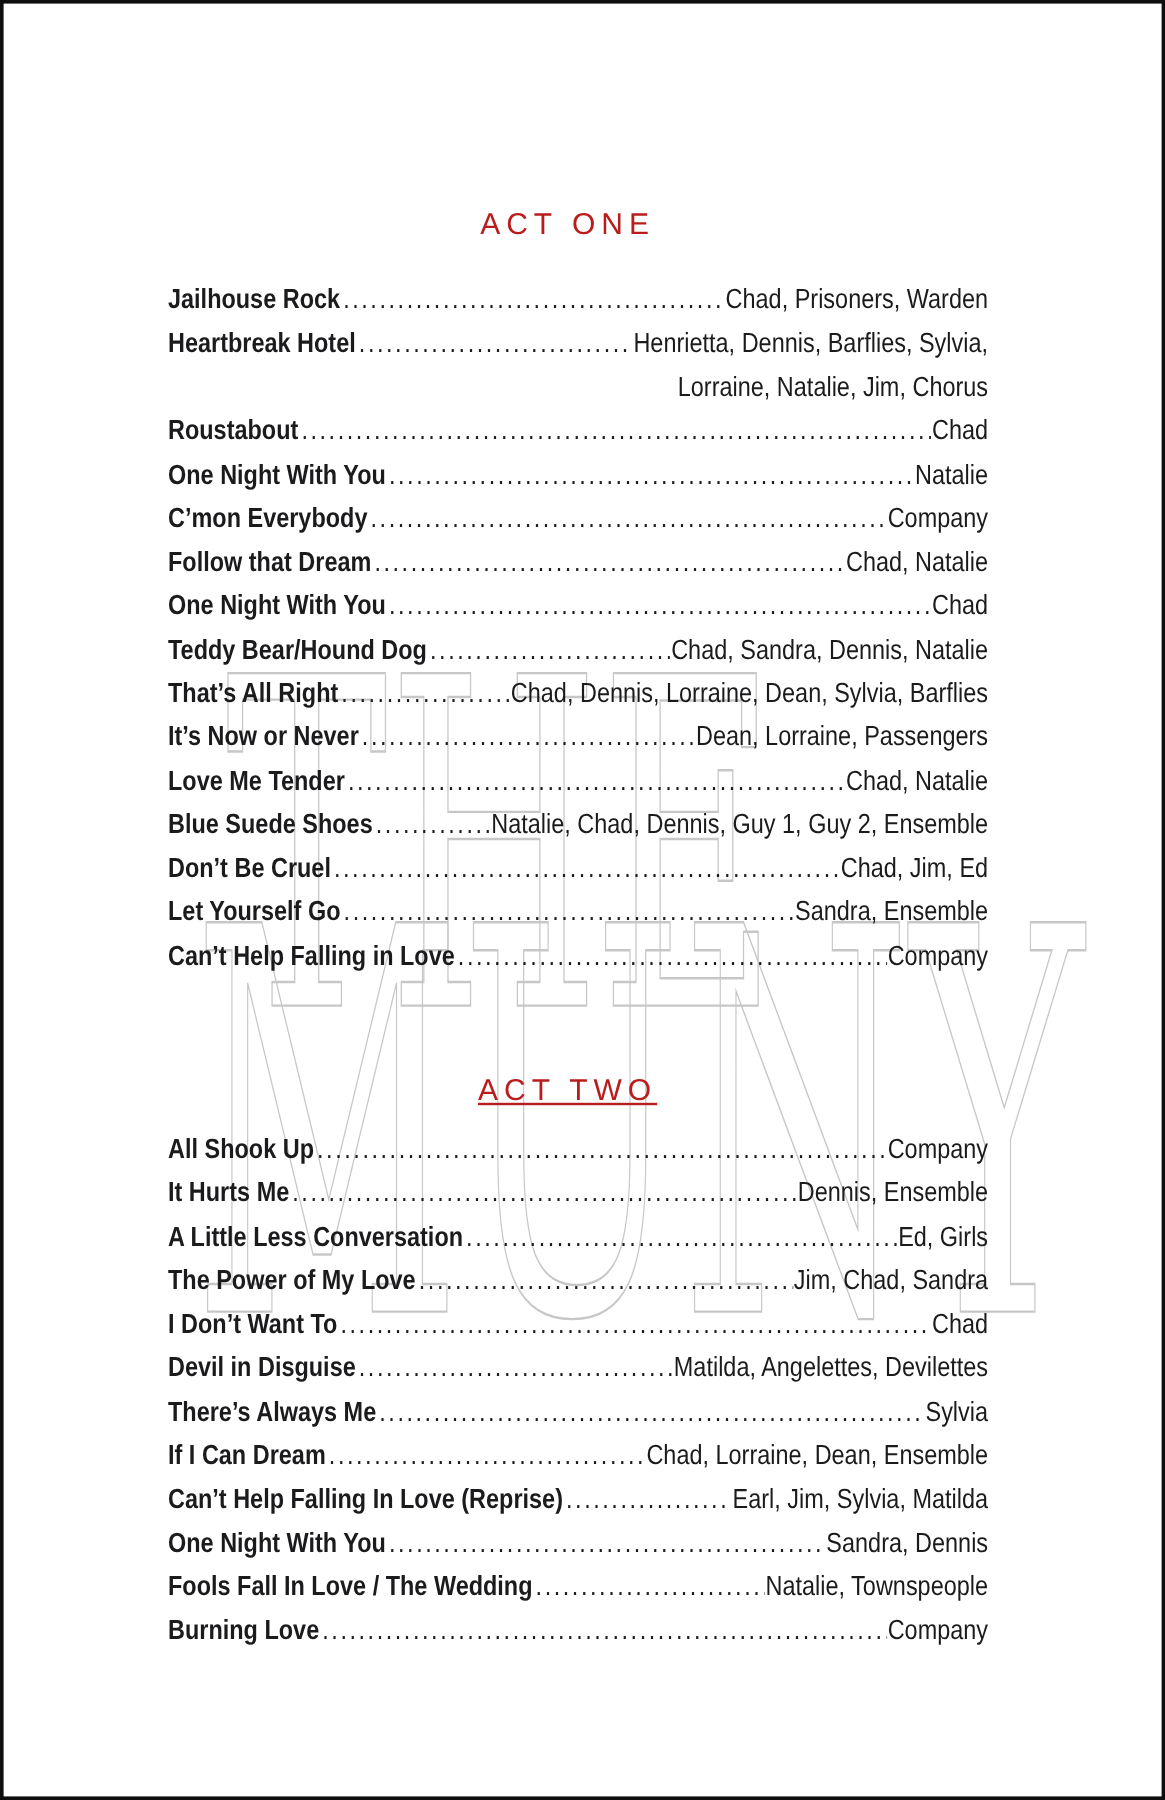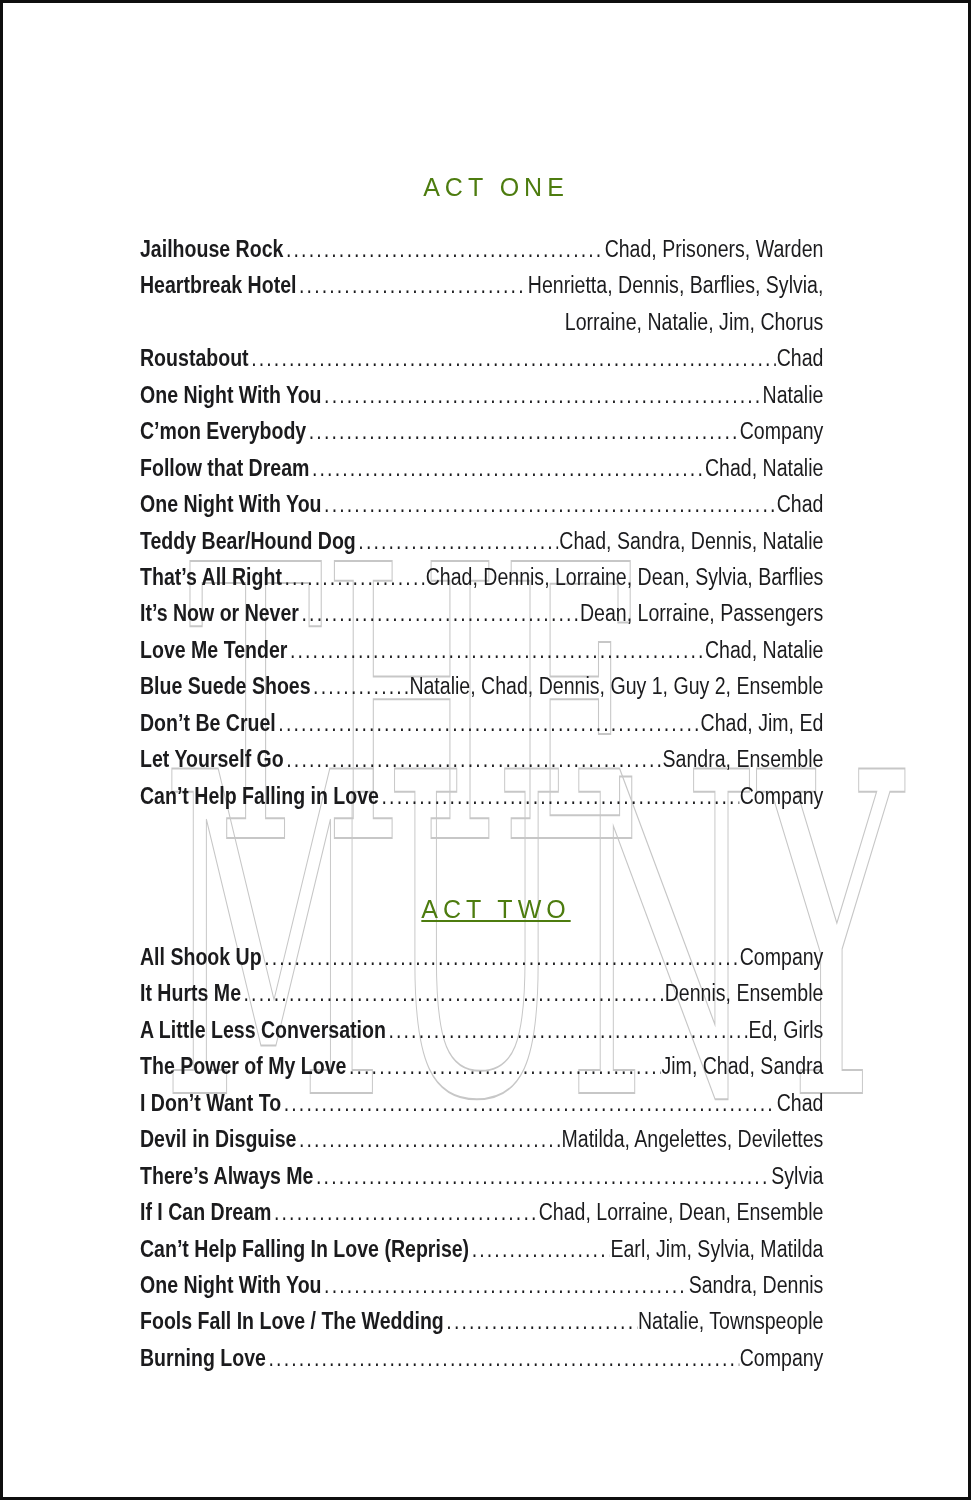--- a/index.html
+++ b/index.html
@@ -35,24 +35,24 @@
   .watermark{
     position:absolute;top:0;left:0;width:971px;height:1500px;
     pointer-events:none;
   }
   .watermark text{
     font-family:"DejaVu Serif", serif;
     fill:none;stroke:#c7c7c7;stroke-width:2px;
   }
   
   .act-heading{
-    position:absolute;left:149px;width:683px;
+    position:absolute;left:126px;width:683px;
     text-align:center;
     font-size:25px;letter-spacing:5px;text-indent:5px;
-    color:#4d7c0f;
+    color:#b91c1c;
     white-space:nowrap;
   }
   .act-list{
     position:absolute;left:137px;width:804px;
     transform:scaleX(.85);transform-origin:0 0;
   }
   .row{
     display:flex;align-items:baseline;
     height:36.45px;
     font-size:23px;line-height:36.45px;

